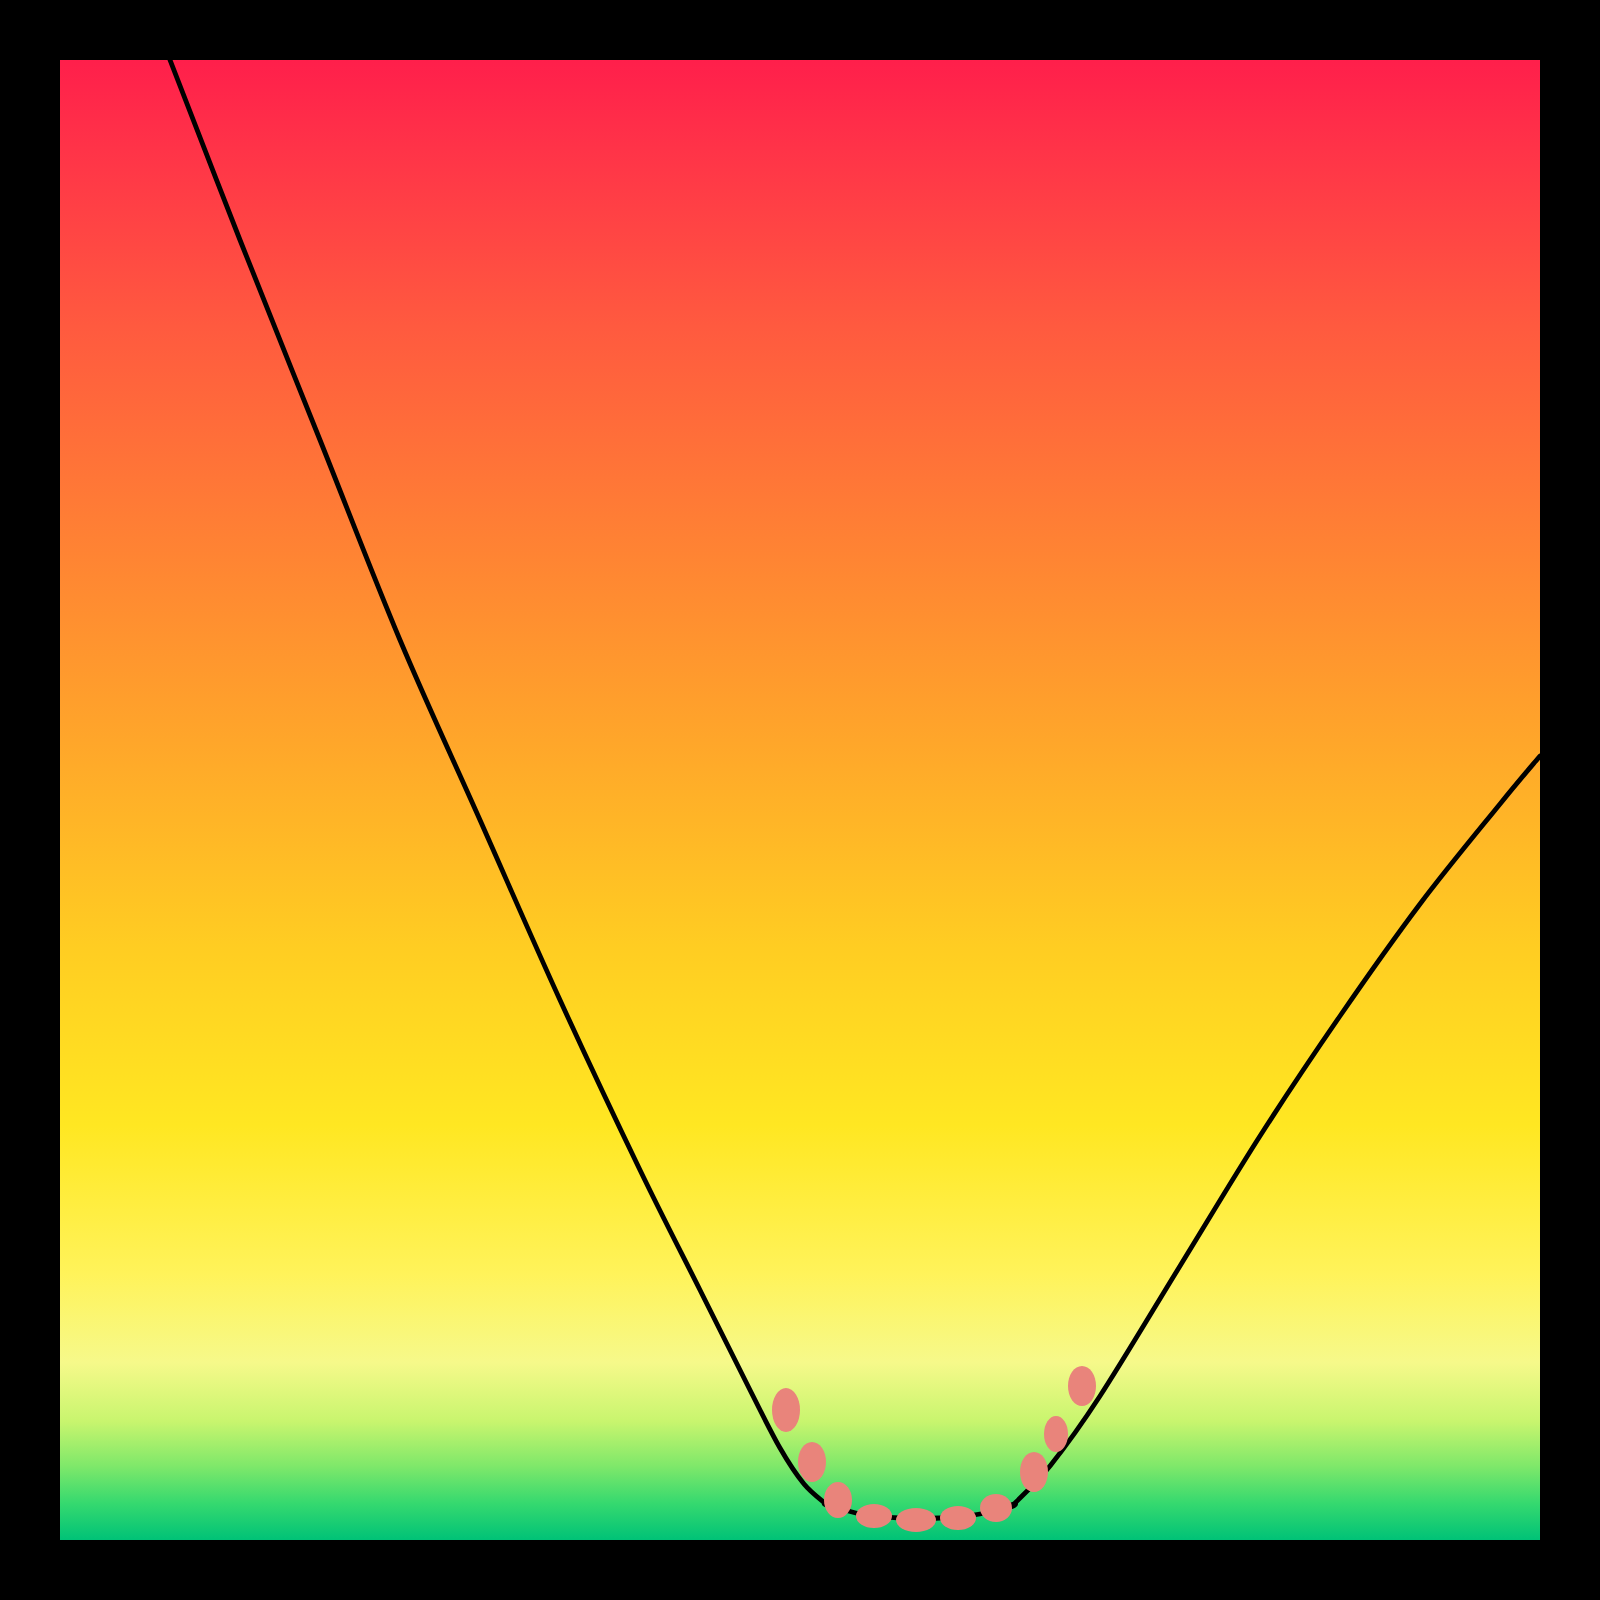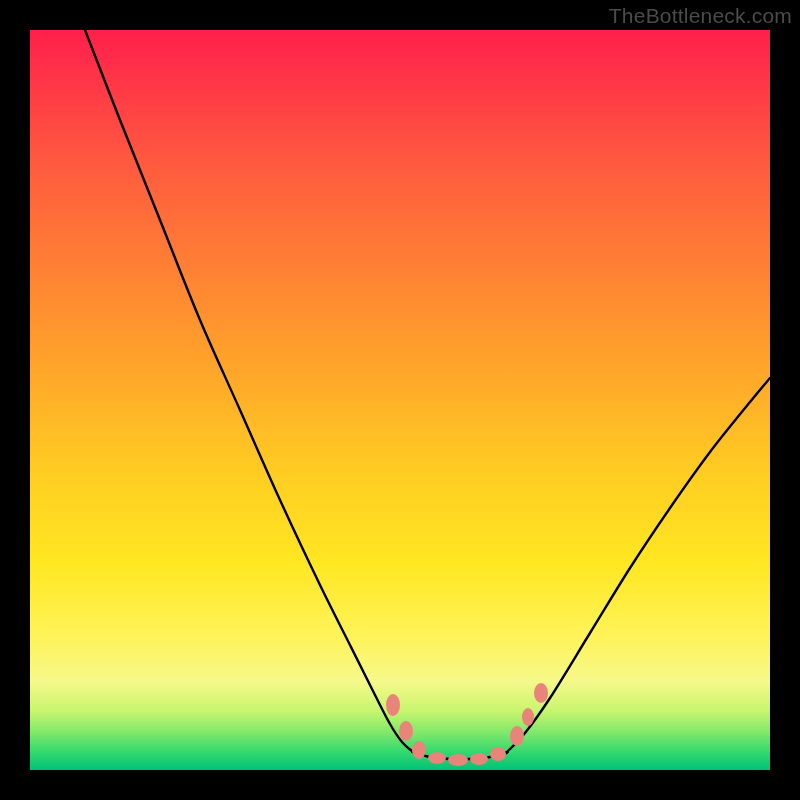--- a/index.html
+++ b/index.html
@@ -59,21 +59,20 @@
   }
   svg.curves {
     position: absolute;
     inset: 0;
   }
 </style>
 </head>
 <body>
 
 <div class="frame">
-  <div class="watermark">TheBottleneck.com</div>
 
   <div class="plot">
     <div class="gradient"></div>
     <svg class="curves" viewBox="0 0 740 740" preserveAspectRatio="none">
       <path id="curve-path" fill="none" stroke="#000" stroke-width="2.4" stroke-linecap="round" stroke-linejoin="round" d="M 55 0 C 60.833333333333336 15, 77.5 58.33333333333333, 90 90 C 102.5 121.66666666666667, 116.66666666666667 156.66666666666666, 130 190 C 143.33333333333334 223.33333333333334, 156.66666666666666 258.3333333333333, 170 290 C 183.33333333333334 321.6666666666667, 196.66666666666666 350, 210 380 C 223.33333333333334 410, 236.66666666666666 440.8333333333333, 250 470 C 263.3333333333333 499.1666666666667, 278.3333333333333 530.8333333333334, 290 555 C 301.6666666666667 579.1666666666666, 310.8333333333333 596.6666666666666, 320 615 C 329.1666666666667 633.3333333333334, 338.3333333333333 651.8333333333334, 345 665 C 351.6666666666667 678.1666666666666, 355.5 686.1666666666666, 360 694 C 364.5 701.8333333333334, 368.1666666666667 707.3333333333334, 372 712 C 375.8333333333333 716.6666666666666, 381.1666666666667 720.3333333333334, 383 722 C 384.8333333333333 723.6666666666666, 380.1666666666667 721.1666666666666, 383 722 C 385.8333333333333 722.8333333333334, 393.8333333333333 725.8333333333334, 400 727 C 406.1666666666667 728.1666666666666, 413.3333333333333 728.6666666666666, 420 729 C 426.6666666666667 729.3333333333334, 433.3333333333333 729.3333333333334, 440 729 C 446.6666666666667 728.6666666666666, 453.8333333333333 728.1666666666666, 460 727 C 466.1666666666667 725.8333333333334, 474.1666666666667 722.8333333333334, 477 722 C 479.8333333333333 721.1666666666666, 474 725.1666666666666, 477 722 C 480 718.8333333333334, 487.8333333333333 712, 495 703 C 502.1666666666667 694, 509.1666666666667 684.6666666666666, 520 668 C 530.8333333333334 651.3333333333334, 546.6666666666666 624.6666666666666, 560 603 C 573.3333333333334 581.3333333333334, 586.6666666666666 558.8333333333334, 600 538 C 613.3333333333334 517.1666666666666, 626.6666666666666 497.3333333333333, 640 478 C 653.3333333333334 458.6666666666667, 666.6666666666666 439.6666666666667, 680 422 C 693.3333333333334 404.3333333333333, 710 384.3333333333333, 720 372 C 730 359.6666666666667, 736.6666666666666 352, 740 348"></path>
       <g id="marker-group">
           <ellipse cx="363" cy="675" rx="7" ry="11" fill="#e9847b" stroke="#c55e55" stroke-width="0"></ellipse>
           <ellipse cx="376" cy="701" rx="7" ry="10" fill="#e9847b" stroke="#c55e55" stroke-width="0"></ellipse>
           <ellipse cx="389" cy="720" rx="7" ry="9" fill="#e9847b" stroke="#c55e55" stroke-width="0"></ellipse>
           <ellipse cx="407" cy="728" rx="9" ry="6" fill="#e9847b" stroke="#c55e55" stroke-width="0"></ellipse>

